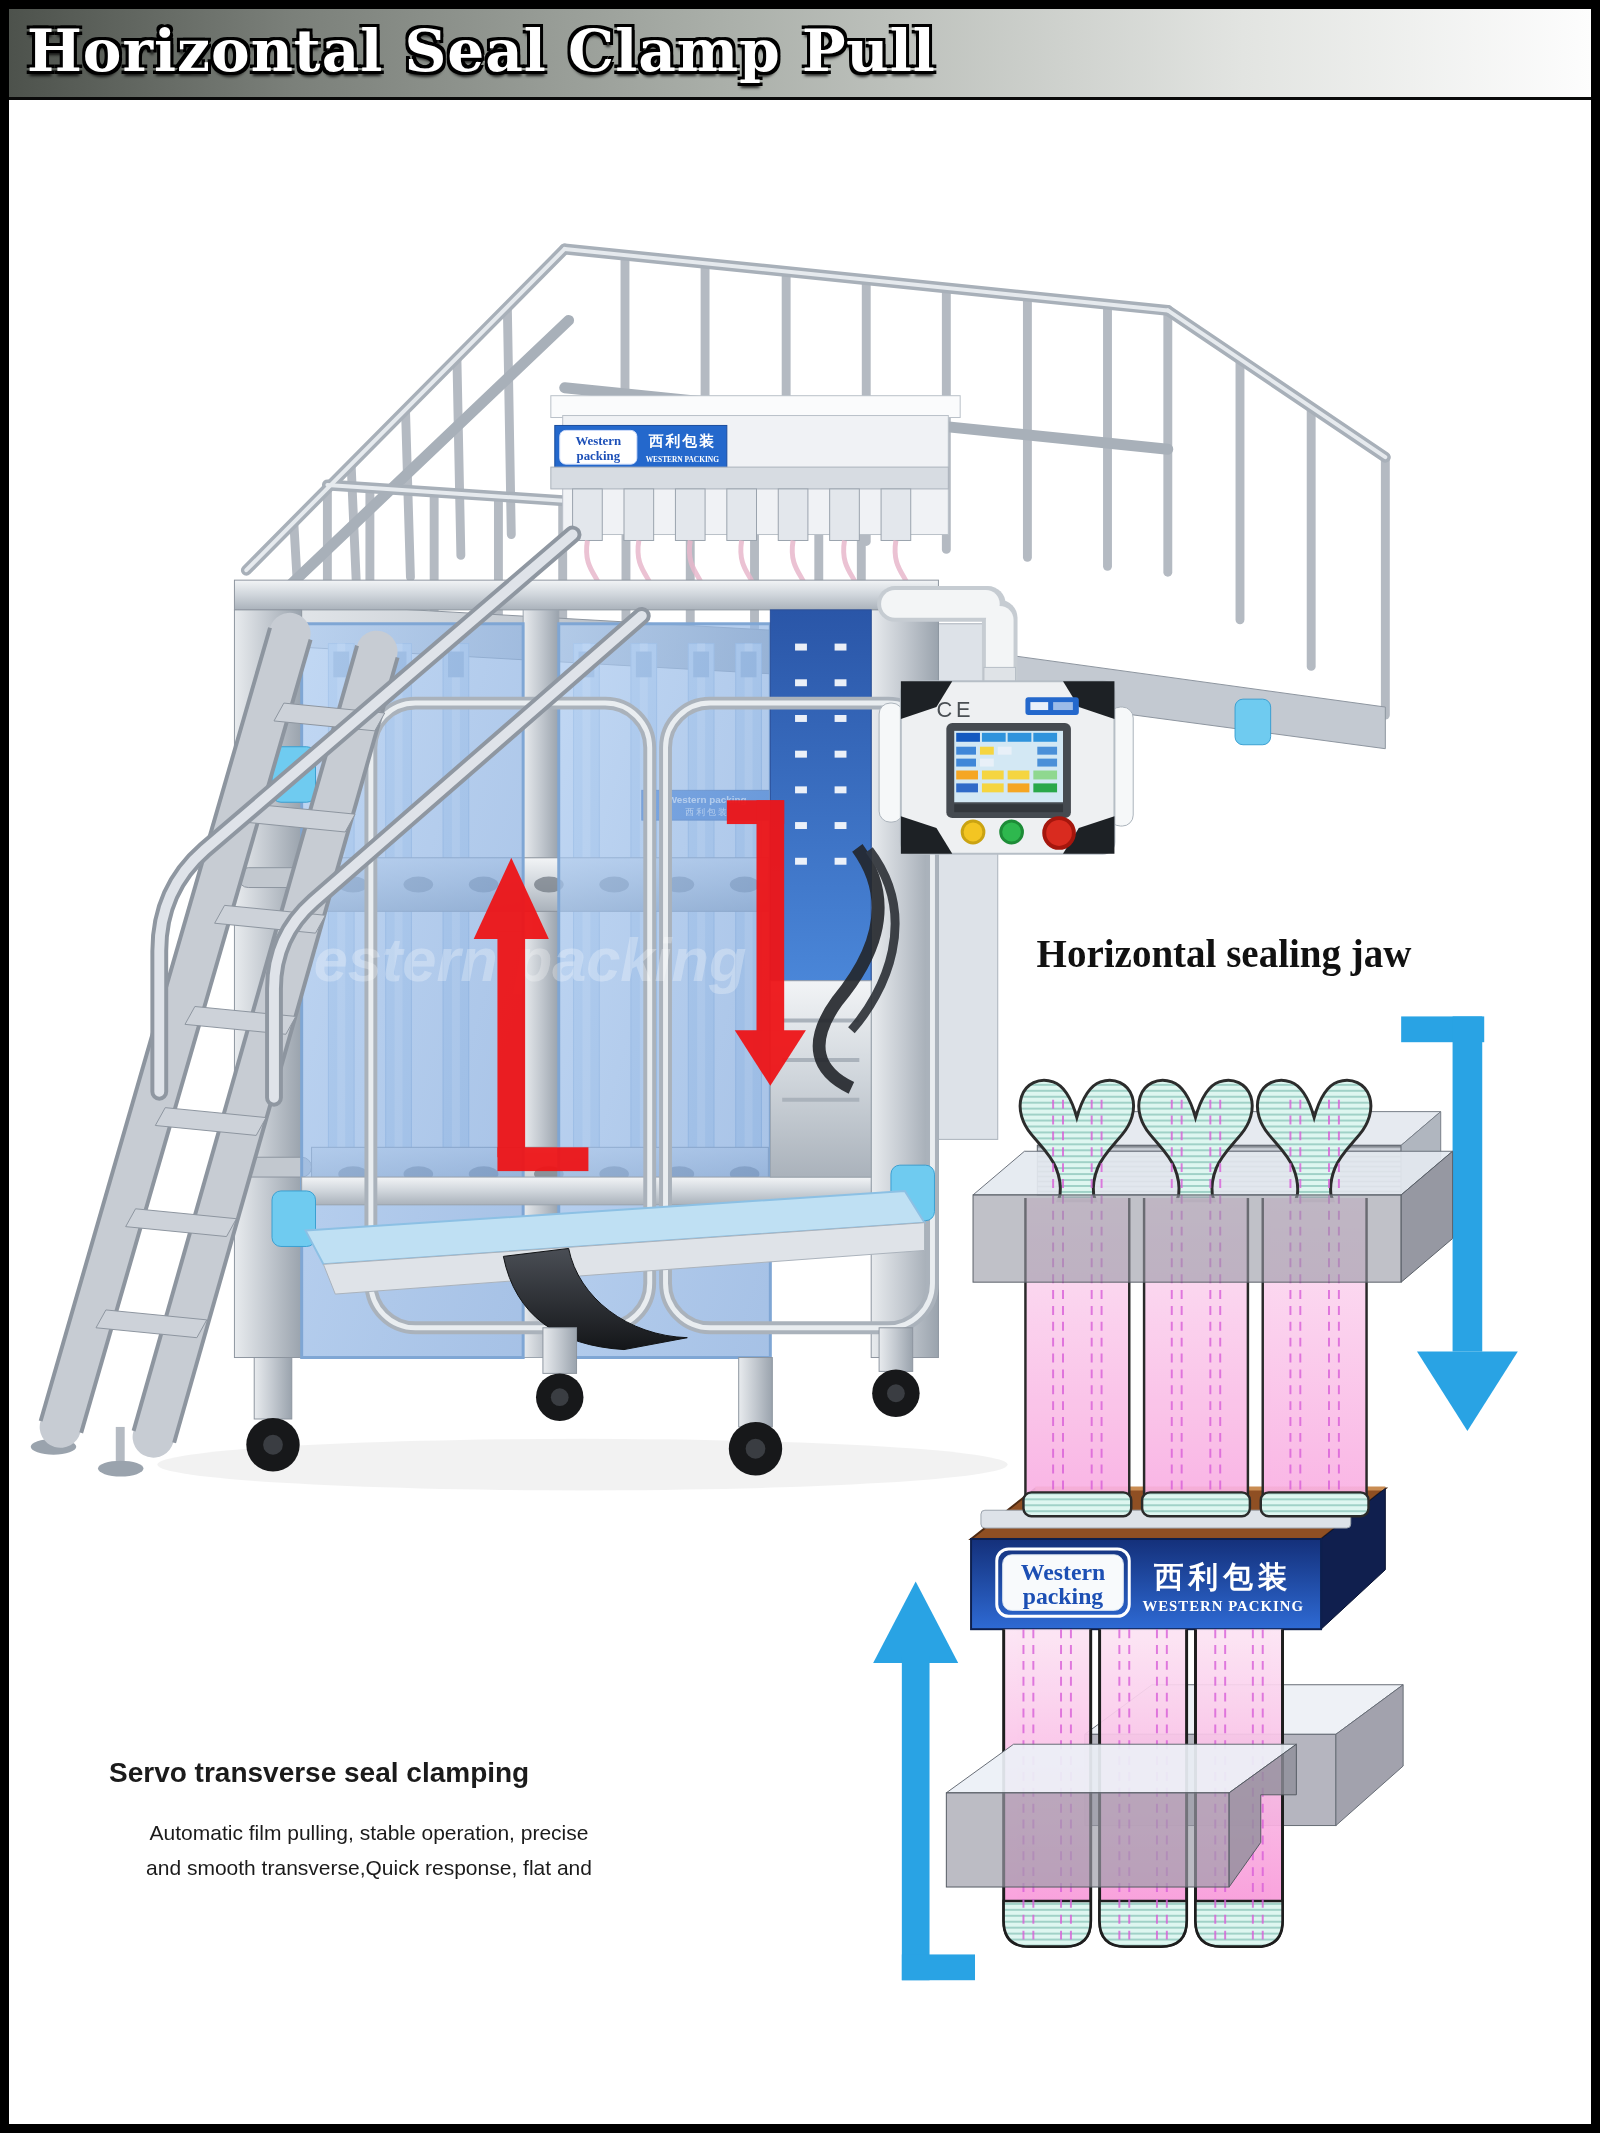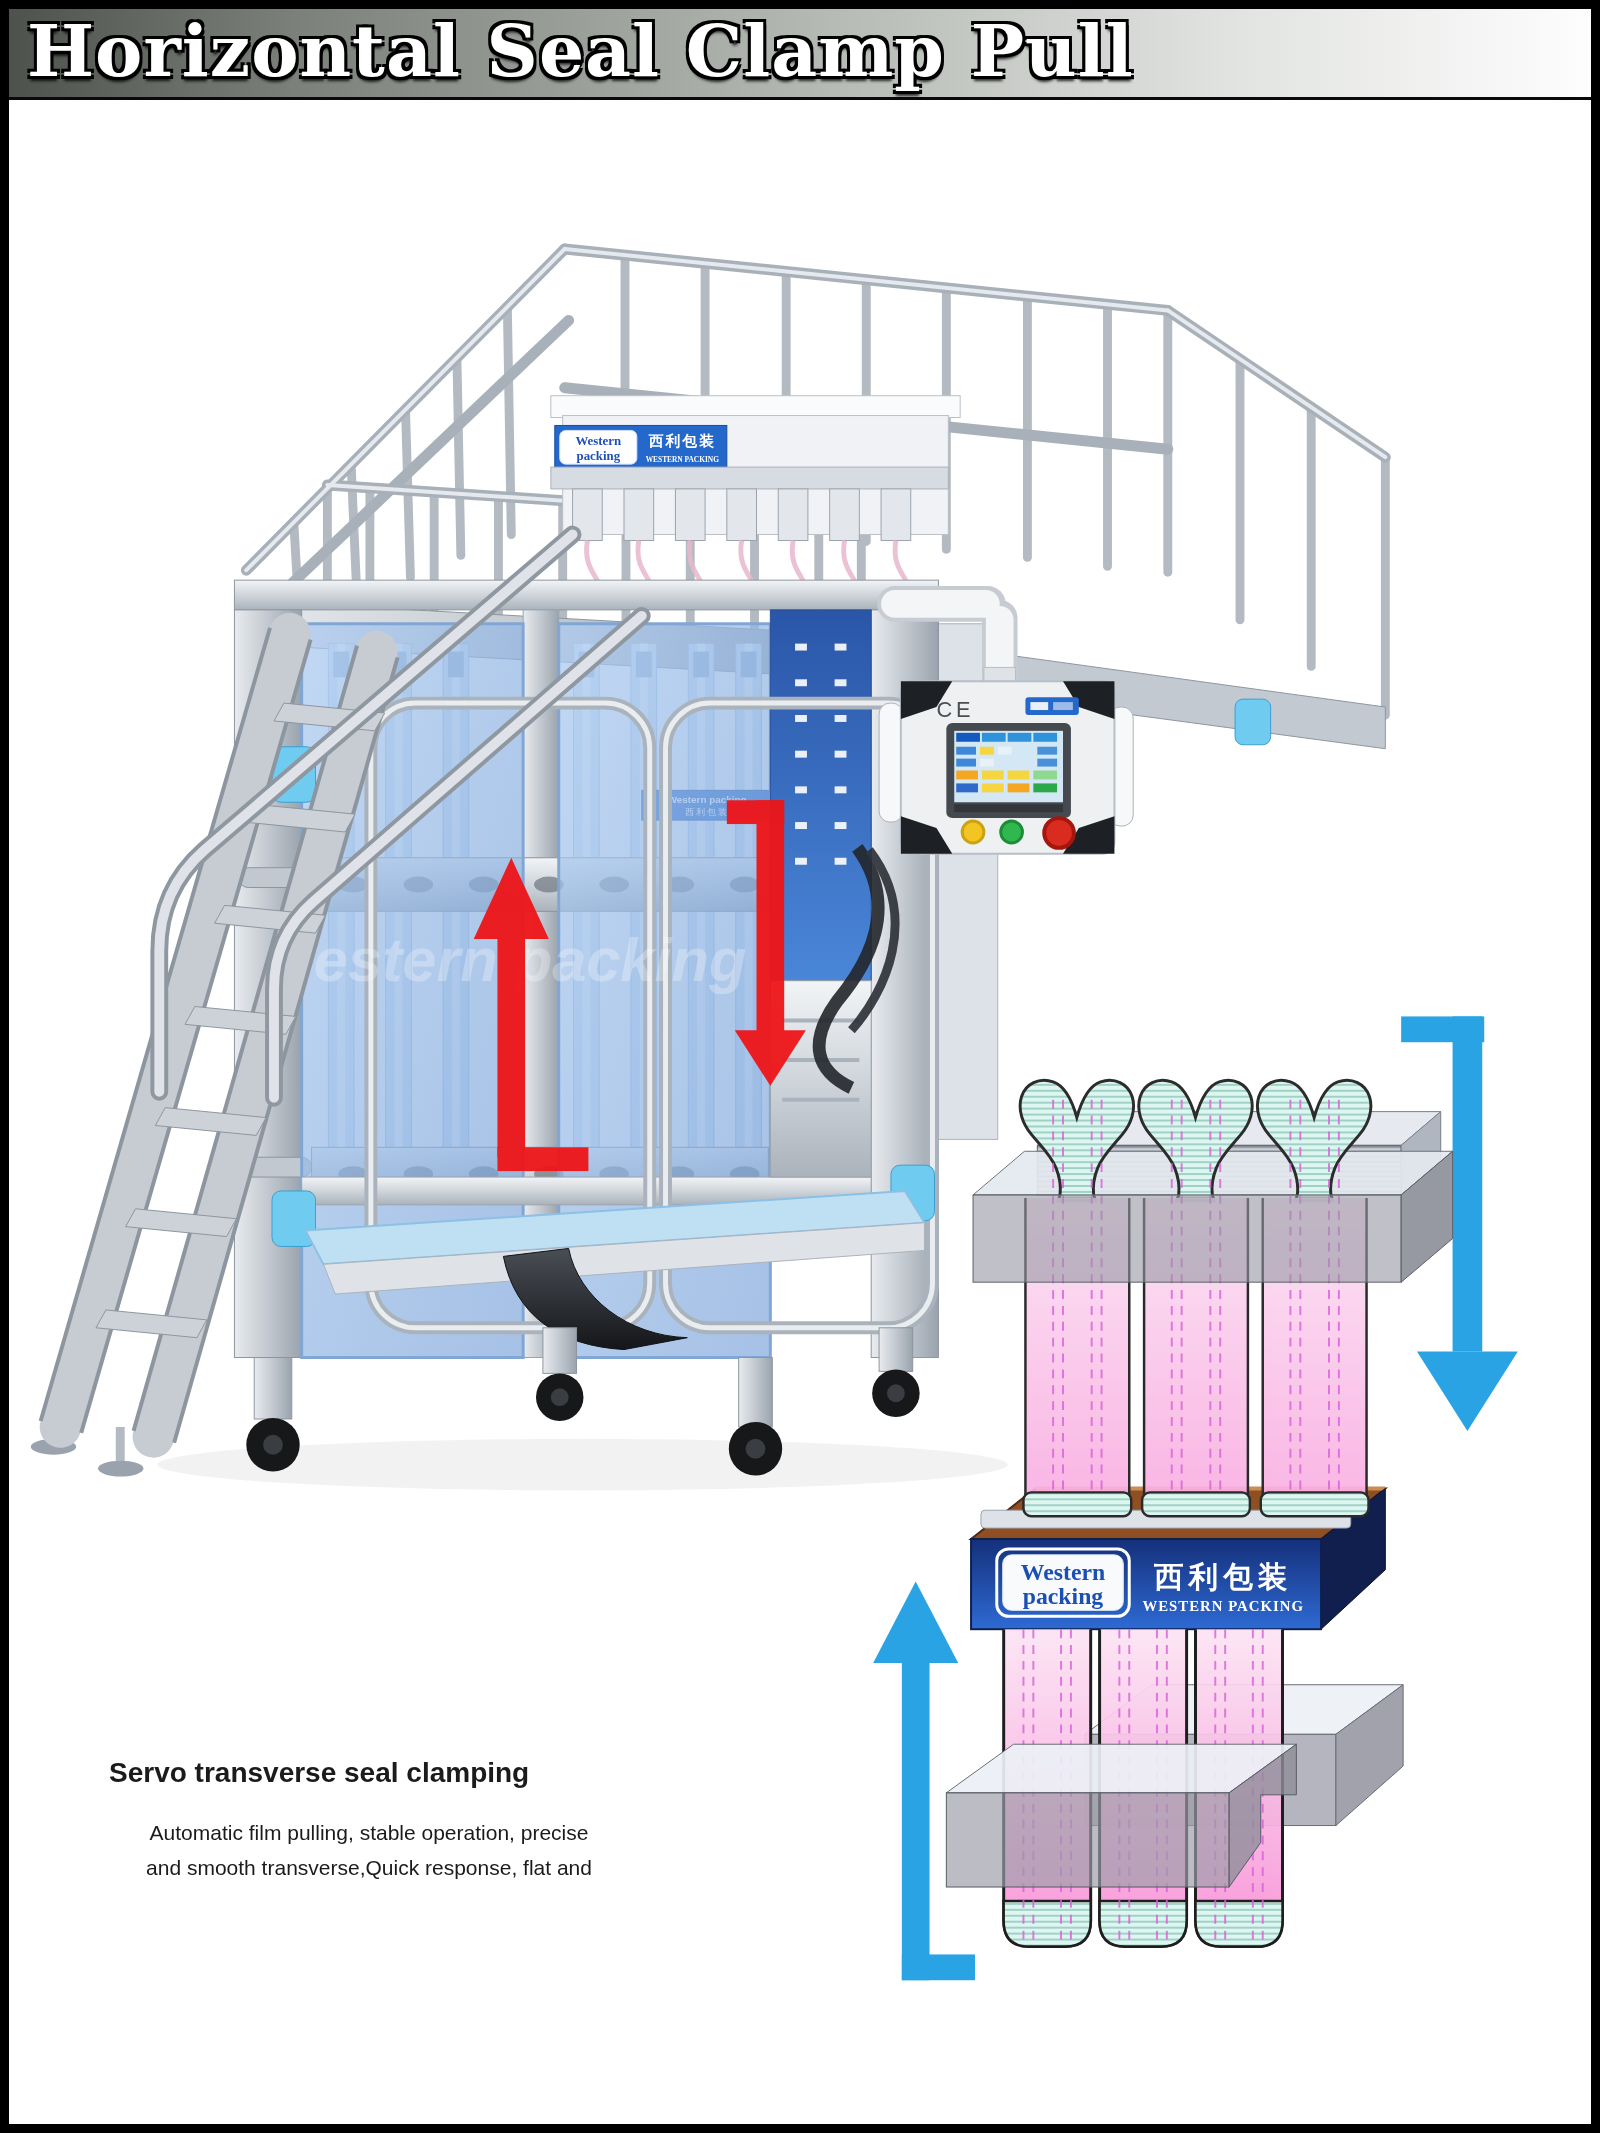--- a/index.html
+++ b/index.html
@@ -3,39 +3,40 @@
 <meta charset="utf-8">
 <style>
   html,body{margin:0;padding:0;background:#ffffff;}
   .page{position:relative;width:1600px;height:2133px;background:#ffffff;
         border:9px solid #000;box-sizing:border-box;overflow:hidden;
         font-family:"Liberation Sans",sans-serif;}
   .header{position:absolute;top:0;left:0;right:0;height:88px;z-index:3;
         background:linear-gradient(90deg,#4d524c 0%,#7b807a 18%,#aaafa9 45%,#e2e4e1 78%,#fdfdfd 100%);
         border-bottom:3px solid #0a0a0a;}
   .header .title{font-family:"DejaVu Serif","Liberation Serif",serif;font-weight:bold;
-        font-size:71px;line-height:85px;color:#ffffff;padding-left:18px;letter-spacing:1px;
+        font-size:58px;line-height:85px;color:#ffffff;padding-left:18px;letter-spacing:1px;
         text-shadow:-3px -3px 0 #000,3px -3px 0 #000,-3px 3px 0 #000,3px 3px 0 #000,0 5px 3px rgba(0,0,0,.8);}
   .art{position:absolute;inset:0;width:100%;height:100%;z-index:1;}
   .diagram-heading{position:absolute;left:1000px;top:922px;width:430px;z-index:2;
         font-family:"Liberation Serif","DejaVu Serif",serif;font-weight:bold;font-size:39px;
         color:#111;text-align:center;}
   .desc{position:absolute;left:100px;top:1748px;width:520px;z-index:2;color:#1b1b1b;}
   .desc h3{margin:0 0 26px 0;font-size:28px;font-weight:bold;letter-spacing:0;}
   .desc .body-line{font-size:21px;line-height:35px;text-align:center;}
 </style>
 </head>
 <body>
 
 <div class="page">
 
   <div class="header">
     <div class="title">Horizontal Seal Clamp Pull</div>
   </div>
 
+  <div class="diagram-heading">Horizontal sealing jaw</div>
 
   <div class="desc">
     <h3>Servo transverse seal clamping</h3>
     <div class="body-line">Automatic film pulling, stable operation, precise</div>
     <div class="body-line">and smooth transverse,Quick response, flat and</div>
   </div>
 
   <svg class="art" viewBox="0 0 1600 2133" preserveAspectRatio="none">
     <defs>
       <linearGradient id="gSteelV" x1="0" y1="0" x2="0" y2="1">

